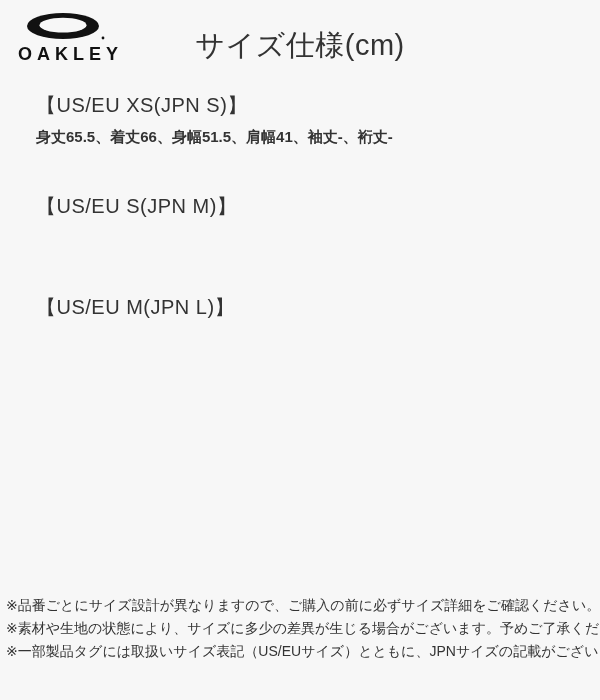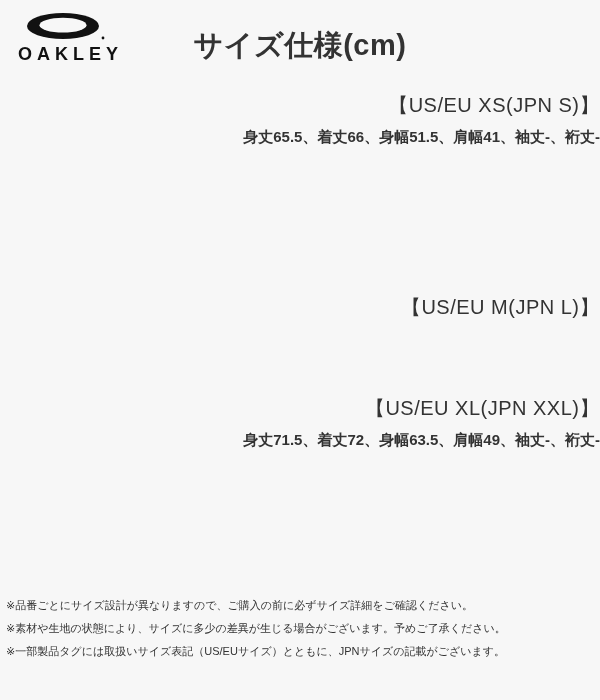--- a/index.html
+++ b/index.html
@@ -42,34 +42,35 @@
     text-indent: 3px;
   }
   .page-title {
     position: absolute;
     left: 0;
     right: 0;
     top: 26px;
     margin: 0;
     text-align: center;
     font-size: 29px;
-    font-weight: 700;
+    font-weight: 400;
     color: #333333;
     letter-spacing: 0.5px;
   }
   
   .size-list {
     position: absolute;
     top: 95px;
     left: 0;
     width: 600px;
   }
   .size-block {
     height: 101px;
-    text-align: right;
+    text-align: left;
+    padding-left: 36px;
   }
   .size-label {
     margin: 0 0 14px 0;
     font-size: 20px;
     font-weight: 400;
     line-height: 20px;
     letter-spacing: 0.5px;
     color: #333333;
   }
   .size-details {
@@ -81,21 +82,21 @@
   }
   
   .notes {
     position: absolute;
     top: 594px;
     left: 6px;
     right: 2px;
   }
   .notes p {
     margin: 0;
-    font-size: 11px;
+    font-size: 14px;
     line-height: 23px;
     color: #333333;
     white-space: nowrap;
   }
 </style>
 </head>
 <body>
 
 <div class="page">
 
@@ -112,31 +113,28 @@
   </header>
 
   <main class="size-list">
 
     <section class="size-block">
       <h2 class="size-label">【US/EU XS(JPN S)】</h2>
       <p class="size-details">身丈65.5、着丈66、身幅51.5、肩幅41、袖丈-、裄丈-</p>
     </section>
 
     <section class="size-block">
+      <h2 class="size-label">【US/EU S(JPN M)】</h2>
     </section>
 
     <section class="size-block">
       <h2 class="size-label">【US/EU M(JPN L)】</h2>
     </section>
 
 
-    <section class="size-block">
-      <h2 class="size-label">【US/EU XL(JPN XXL)】</h2>
-      <p class="size-details">身丈71.5、着丈72、身幅63.5、肩幅49、袖丈-、裄丈-</p>
-    </section>
 
   </main>
 
   <footer class="notes">
     <p>※品番ごとにサイズ設計が異なりますので、ご購入の前に必ずサイズ詳細をご確認ください。</p>
     <p>※素材や生地の状態により、サイズに多少の差異が生じる場合がございます。予めご了承ください。</p>
     <p>※一部製品タグには取扱いサイズ表記（US/EUサイズ）とともに、JPNサイズの記載がございます。</p>
   </footer>
 
 </div>

